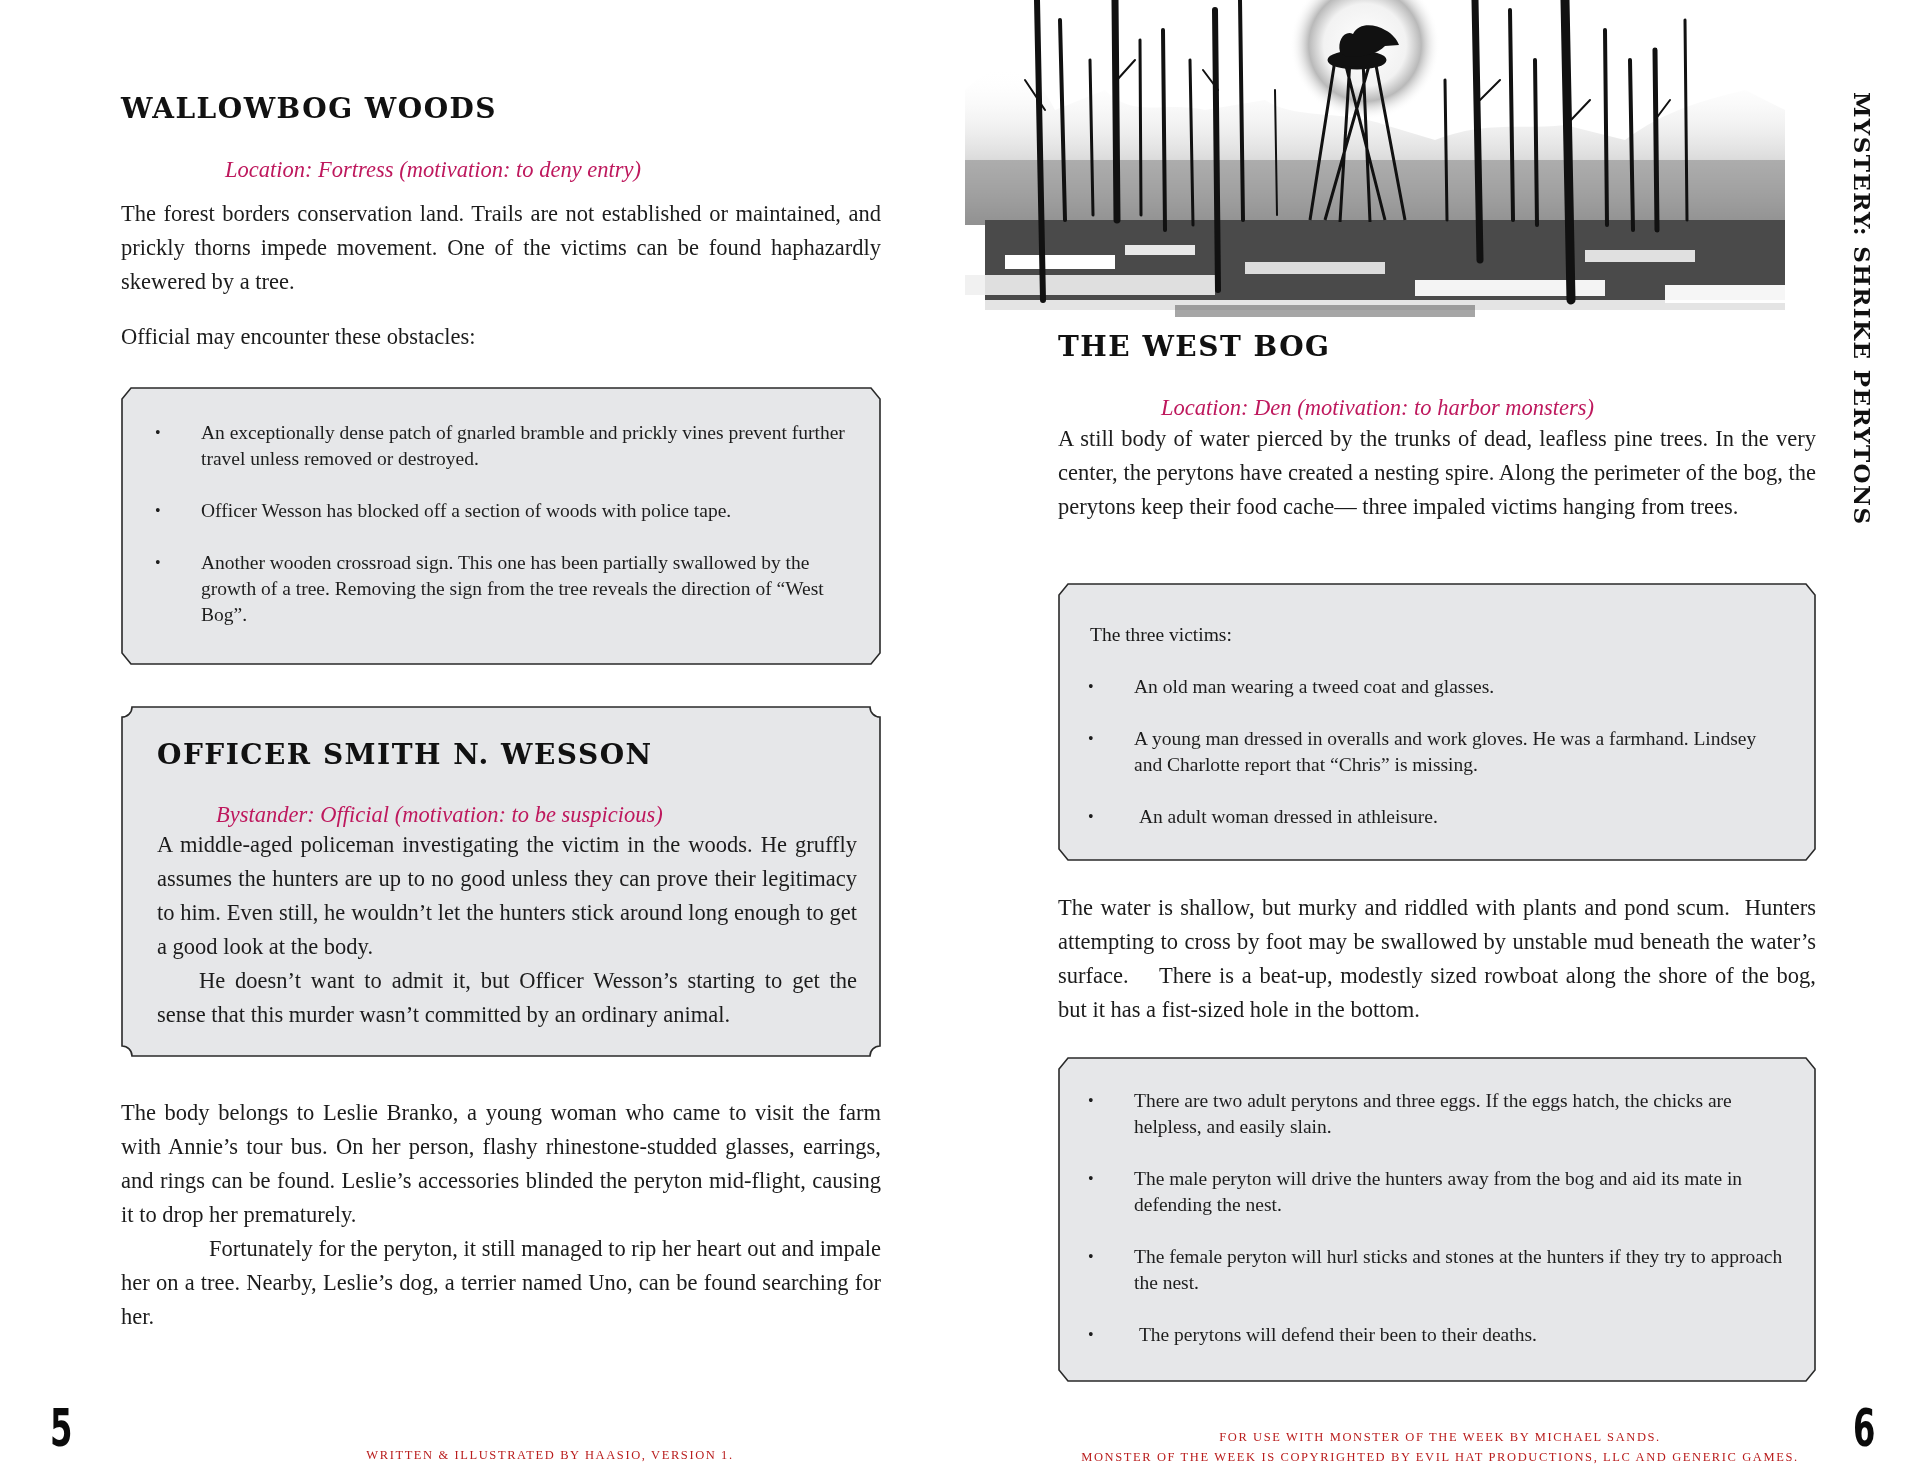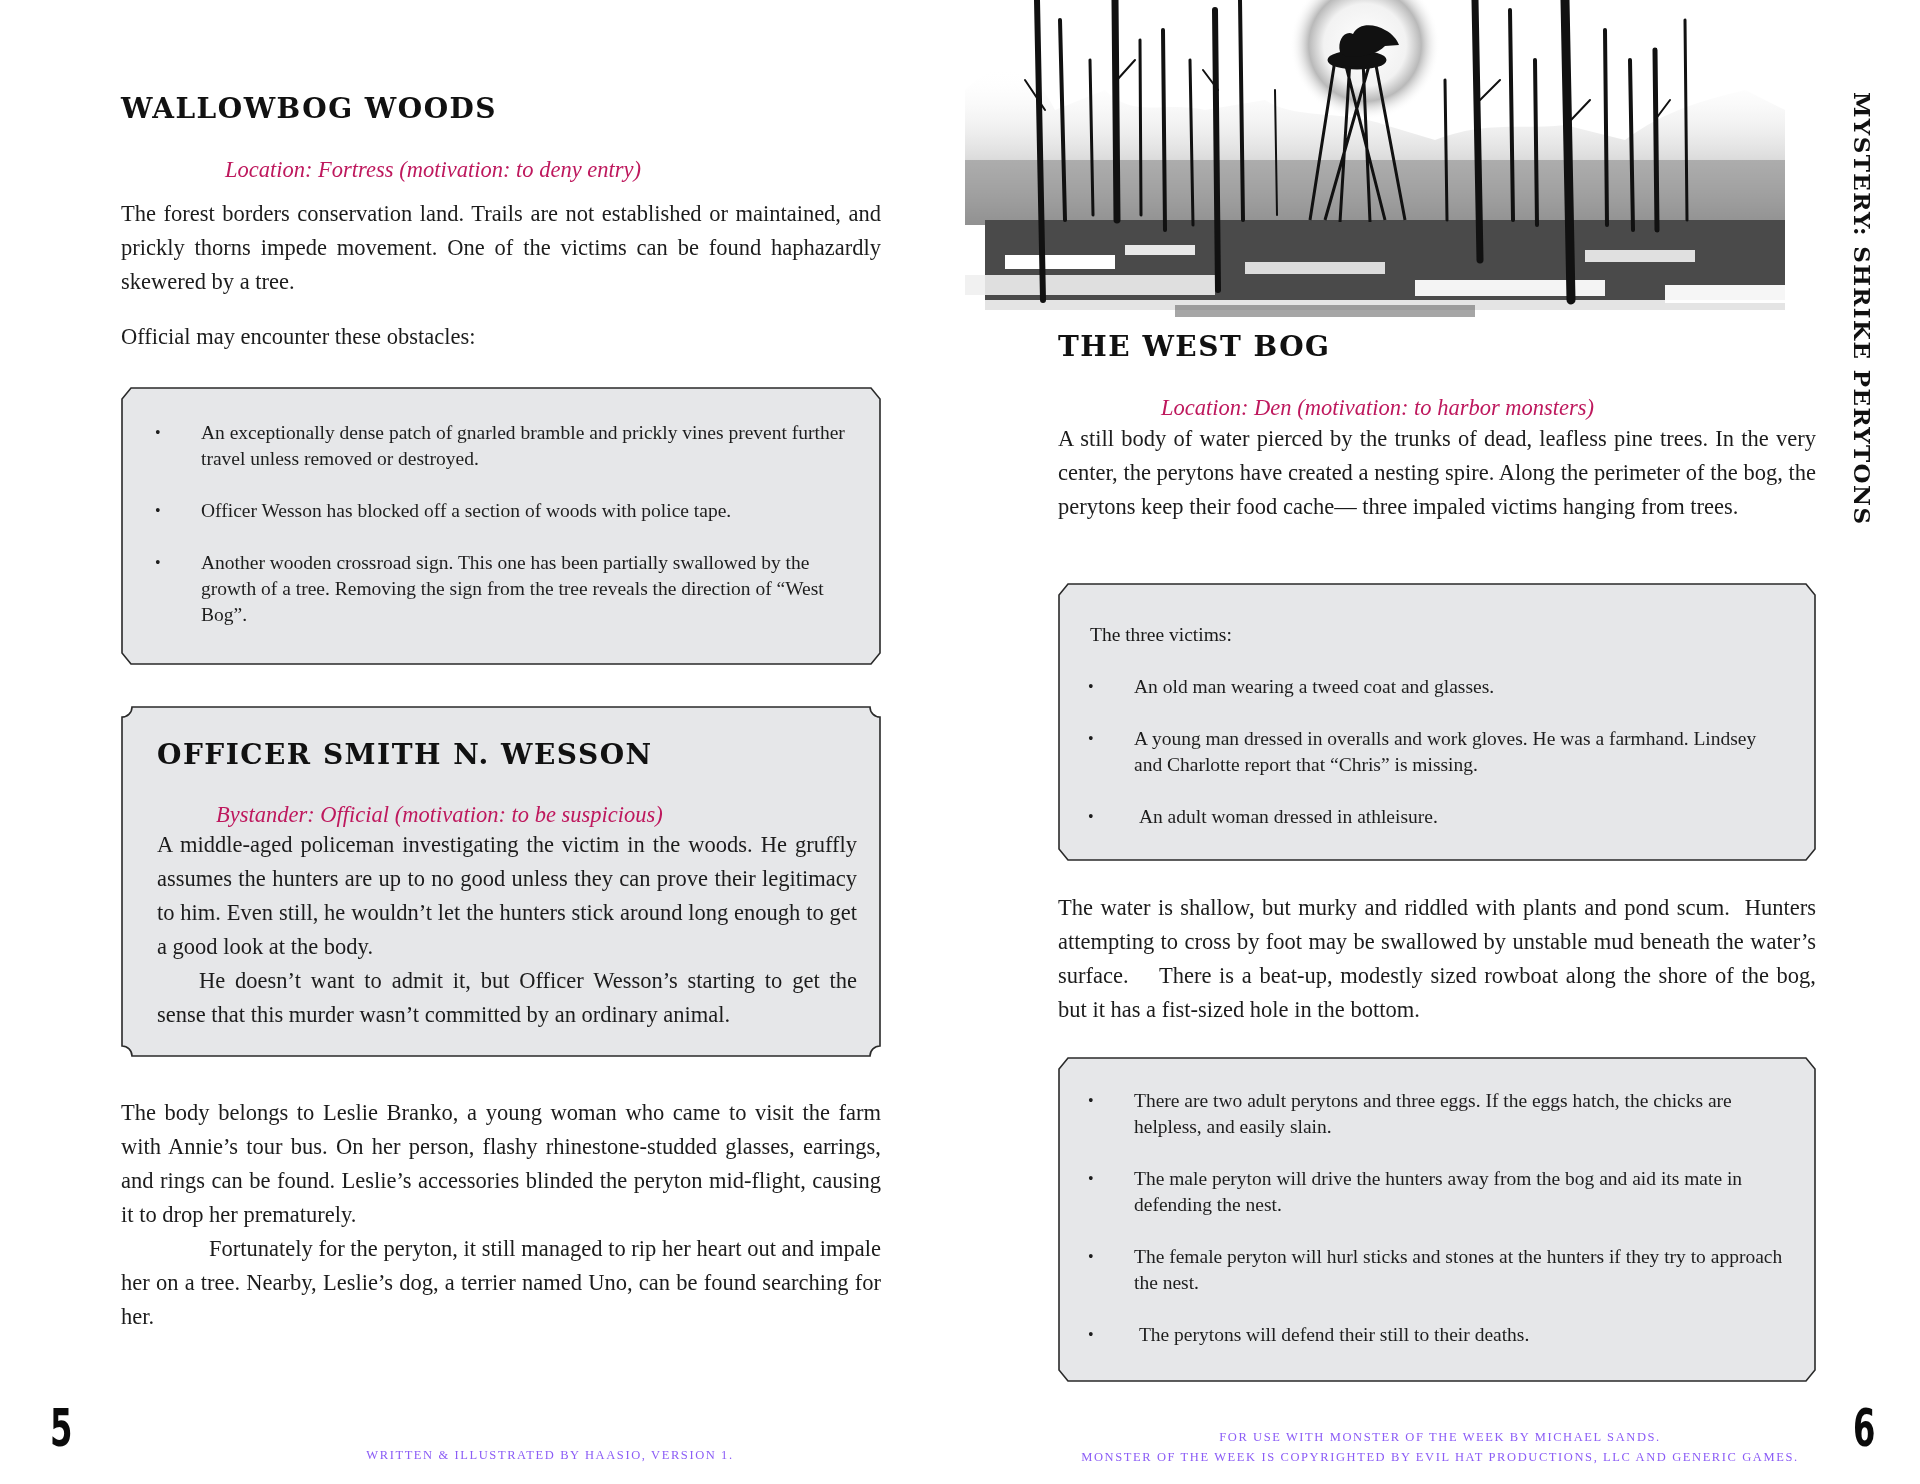--- a/index.html
+++ b/index.html
@@ -11,21 +11,21 @@
   .sub { position:absolute; margin:16px; font-style:italic; font-size:22.5px; color:#be185d; }
   .para { position:absolute; margin:0; font-size:22.5px; line-height:34px; text-align:justify; color:#1c1c1c; }
   .para .ind { display:inline-block; width:88px; }
   .para .ind2 { display:inline-block; width:42px; }
   .box { position:absolute; background:#e6e7e9; }
   .box svg.frame { position:absolute; left:0; top:0; width:100%; height:100%; overflow:visible; }
   .box .inner { position:absolute; left:0; top:0; right:0; bottom:0; }
   ul.blist { list-style:none; margin:0; padding:0; }
   ul.blist li { position:relative; padding-left:80px; font-size:19.5px; line-height:26px; margin-bottom:26px; color:#1e1e1e; }
   ul.blist li .dot { position:absolute; left:34px; top:0; font-size:16px; }
-  .footer { position:absolute; font-size:12.5px; letter-spacing:1.6px; color:#8b5cf6; text-transform:uppercase; text-align:center; }
+  .footer { position:absolute; font-size:12.5px; letter-spacing:1.6px; color:#b91c1c; text-transform:uppercase; text-align:center; }
   .pagenum { position:absolute; font-family:"DejaVu Sans", sans-serif; font-weight:bold; font-size:52px;
              transform:scaleX(0.62); transform-origin:left top; color:#0b0b0b; }
   .vtitle { position:absolute; left:1849px; top:92px; writing-mode:vertical-rl; font-family:"DejaVu Serif", serif;
             font-weight:bold; font-size:23px; letter-spacing:1.4px; color:#111; white-space:nowrap; }
 </style>
 </head>
 <body>
 
 <div>
   <h2 class="sec" style="left:121px;top:92px;text-align:center;">WALLOWBOG WOODS</h2>
@@ -147,21 +147,21 @@
 
   <div class="box" style="left:1058px;top:1057px;width:758px;height:325px;background:none;">
     <svg class="frame" viewBox="0 0 758 325" preserveAspectRatio="none">
       <polygon points="10,1 748,1 757,12 757,313 748,324 10,324 1,313 1,12" fill="#e6e7e9" stroke="#2a2a2a" stroke-width="1.6"></polygon>
     </svg>
     <div class="inner" style="padding:31px 30px 0 0;">
       <ul class="blist">
         <li style="padding-left:76px;"><span class="dot" style="left:30px;">•</span><span>There are two adult perytons and three eggs.  If the eggs hatch, the chicks are helpless, and easily slain.</span></li>
         <li style="padding-left:76px;"><span class="dot" style="left:30px;">•</span><span>The male peryton will drive the hunters away from the bog and aid its mate in defending the nest.</span></li>
         <li style="padding-left:76px;"><span class="dot" style="left:30px;">•</span><span>The female peryton will hurl sticks and stones at the hunters if they try to approach the nest.</span></li>
-        <li style="padding-left:76px;"><span class="dot" style="left:30px;">•</span><span style="white-space:pre-wrap"> The perytons will defend their still to their deaths.</span></li>
+        <li style="padding-left:76px;"><span class="dot" style="left:30px;">•</span><span style="white-space:pre-wrap"> The perytons will defend their been to their deaths.</span></li>
       </ul>
     </div>
   </div>
 
   <div class="footer" style="left:1060px;top:1427px;width:760px;line-height:20px;">
     <div>For use with Monster of the Week by Michael Sands.</div>
     <div>Monster of the Week is copyrighted by Evil Hat Productions, LLC and Generic Games.</div>
   </div>
   <div class="pagenum" style="left:1853px;top:1398px;">6</div>
 </div>

